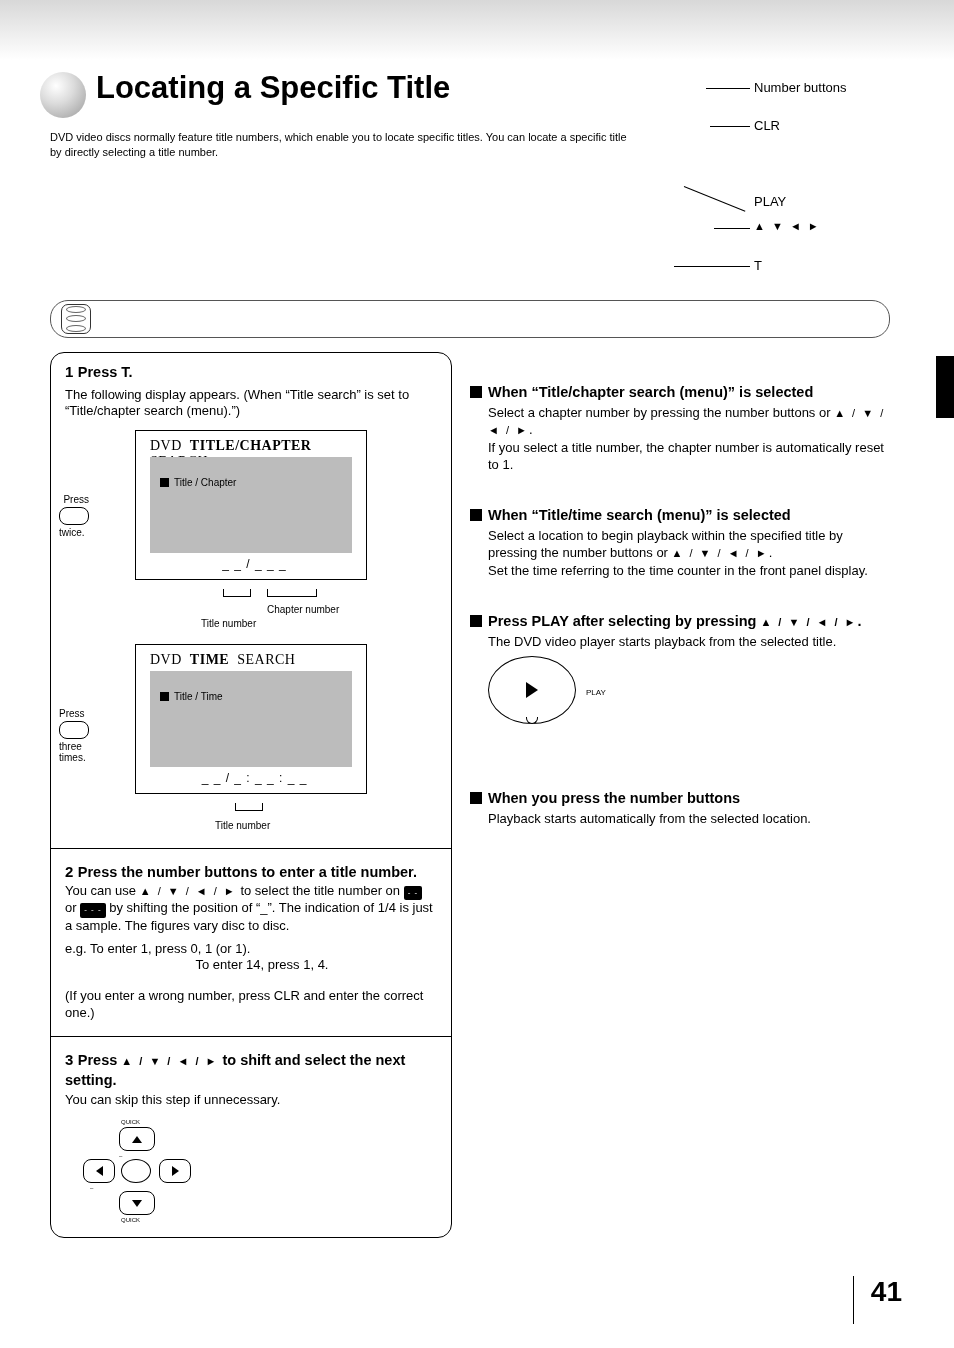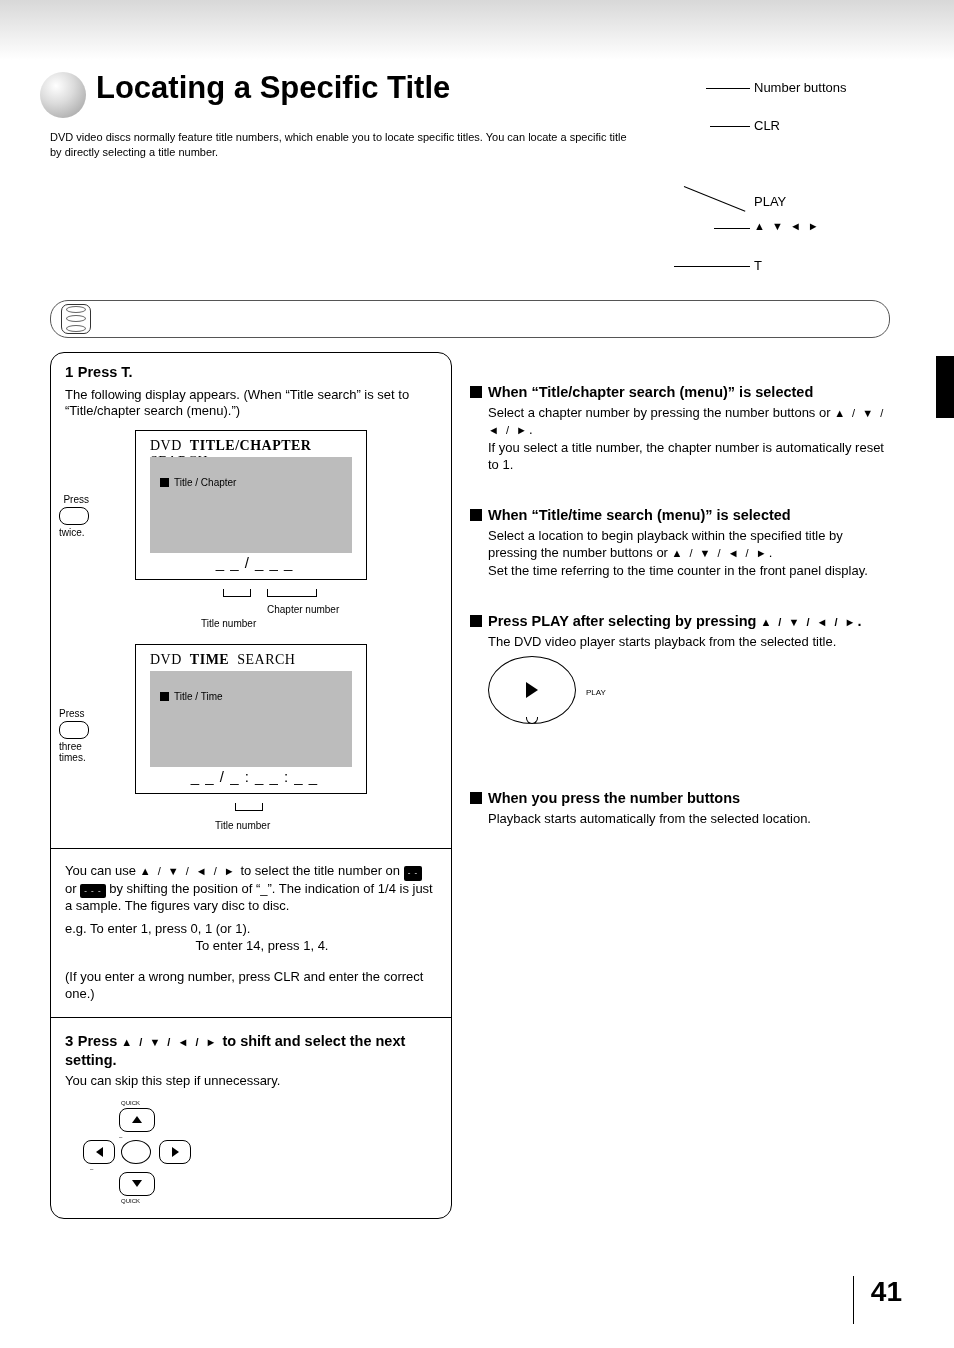--- a/index.html
+++ b/index.html
@@ -112,21 +112,21 @@
     display: inline-block;
     width: 9px; height: 9px;
     background: #000;
     margin-right: 5px;
     vertical-align: -1px;
   }
   .osd-foot {
     position: absolute;
     bottom: 8px; left: 7px; right: 0;
     text-align: center;
-    font-size: 15px;
+    font-size: 12px;
     letter-spacing: 1px;
   }
   .aside-btn {
     position: absolute;
     left: 82px;
     width: 28px; height: 16px;
     border: 1px solid #000;
     border-radius: 8px;
   }
   .bracket {
@@ -323,20 +323,24 @@
       <div class="tv-inner"></div>
       <div class="osd-line" style="top:46px;"><span class="osd-sq"></span><span>Title / Time</span></div>
       <div class="osd-foot">_  _ / _ : _  _ : _  _</div>
     </div>
     <div class="bracket" style="left: 170px; top: 166px; width: 28px;"></div>
     <div class="bracket-label" style="left: 150px; top: 176px;">Title number</div>
   </div>
 
   <hr class="hr" style="margin-top: 54px;">
 
+  <div>
+    <span class="step-label">2</span>
+    <span class="step-body" style="font-weight:bold;">Press the number buttons to enter a title number.</span>
+  </div>
   <div class="small" style="">
     <span>You can use </span><span class="arrow-glyph">▲ / ▼ / ◄ / ►</span><span> to select the title number on </span>
     <span class="black-pill">- -</span>
     <span> or </span>
     <span class="black-pill">- - -</span>
     <span> by shifting the position of “_”. The indication of 1/4 is just a sample. The figures vary disc to disc.</span>
   </div>
   <div class="small" style="margin-top:6px;">e.g. To enter 1, press 0, 1 (or 1).</div>
   <div class="small" style="margin-left:22px;text-align:center;">To enter 14, press 1, 4.</div>
   <div class="small" style="margin-top:14px;">(If you enter a wrong number, press CLR and enter the correct one.)</div>

